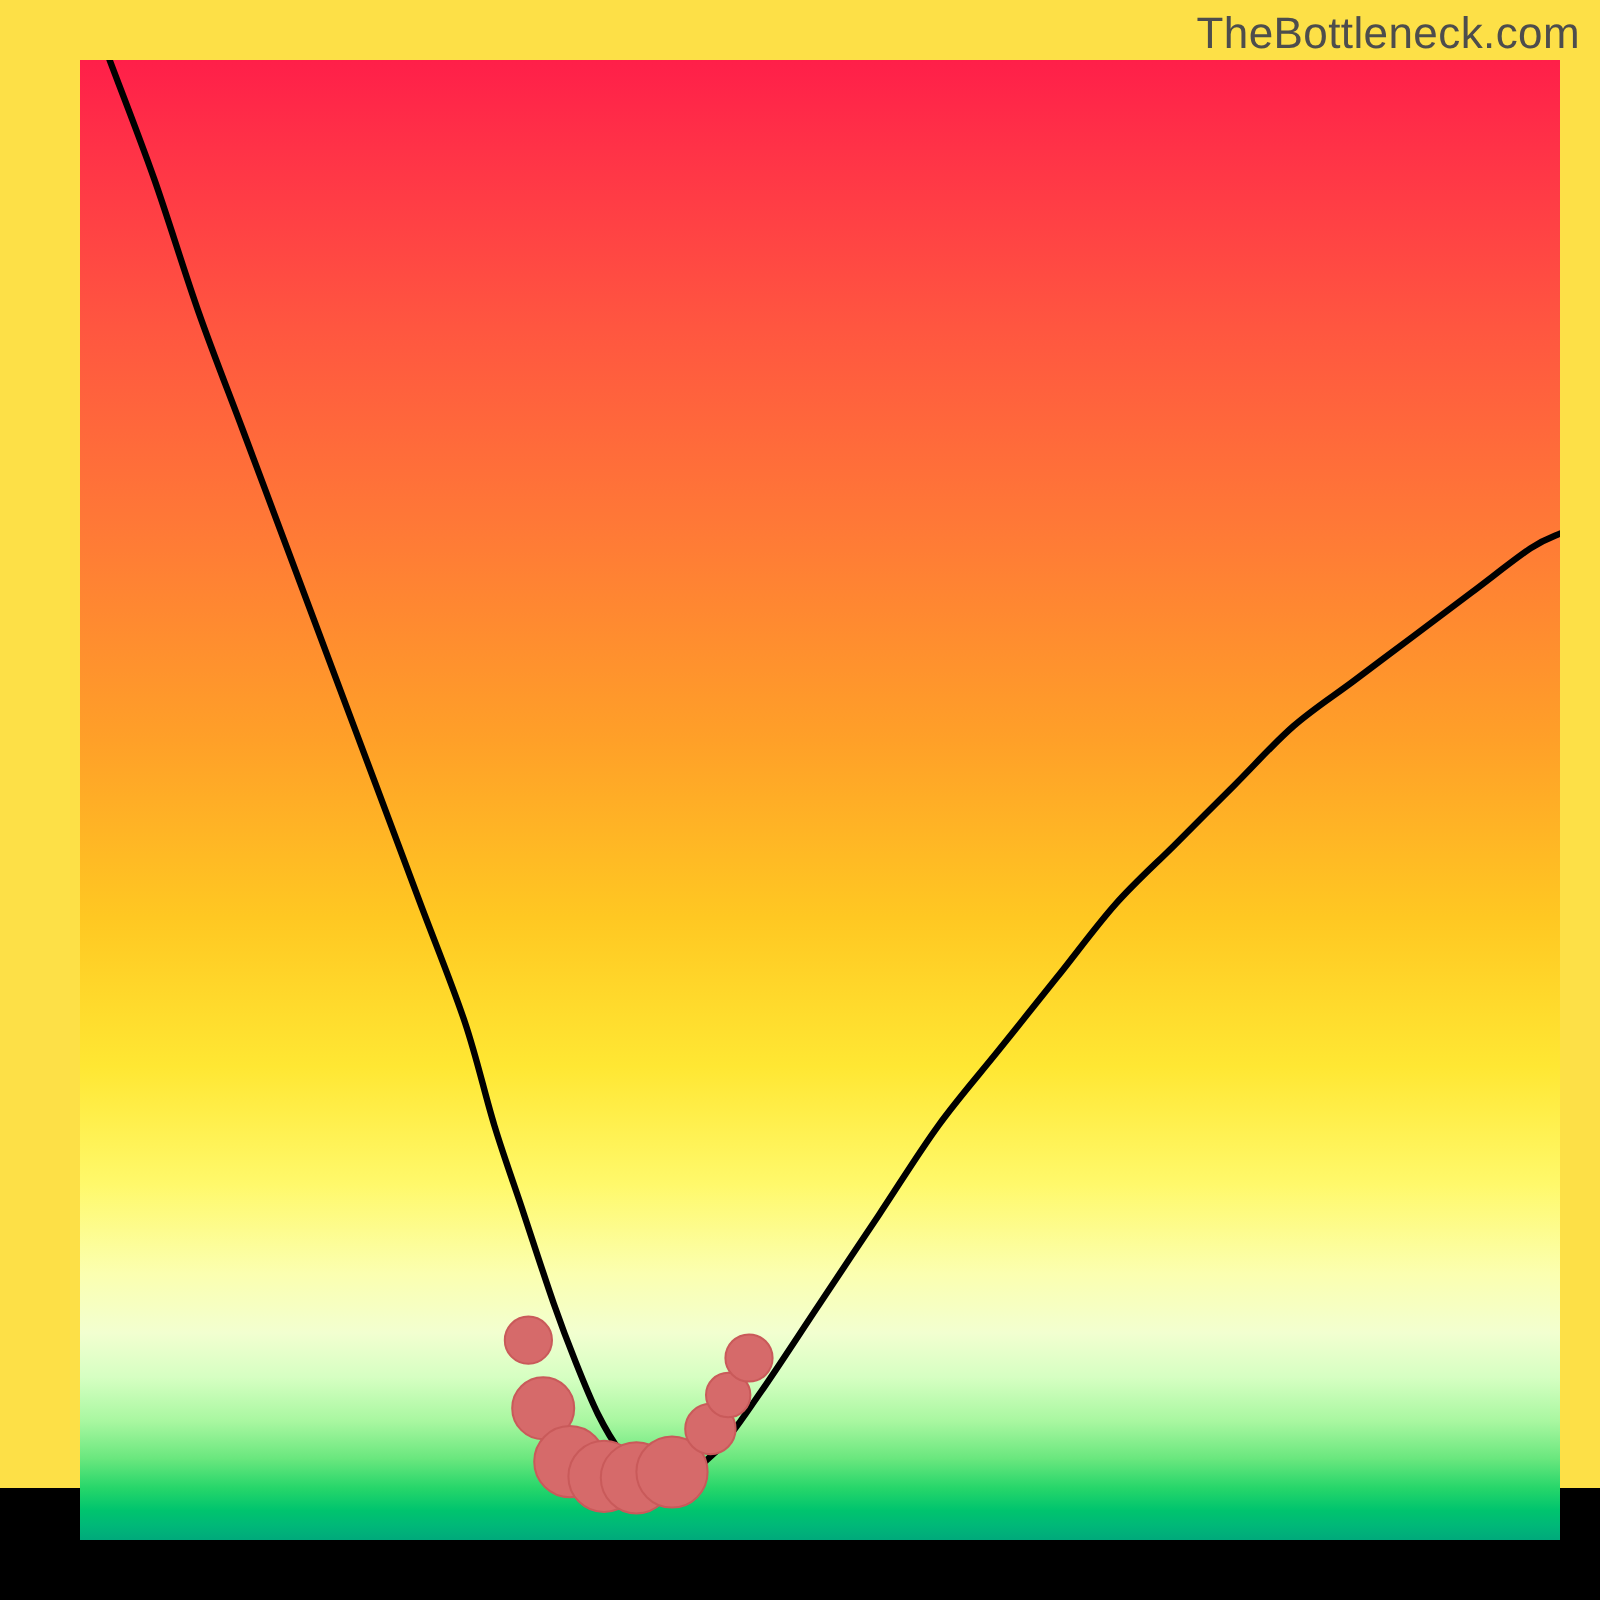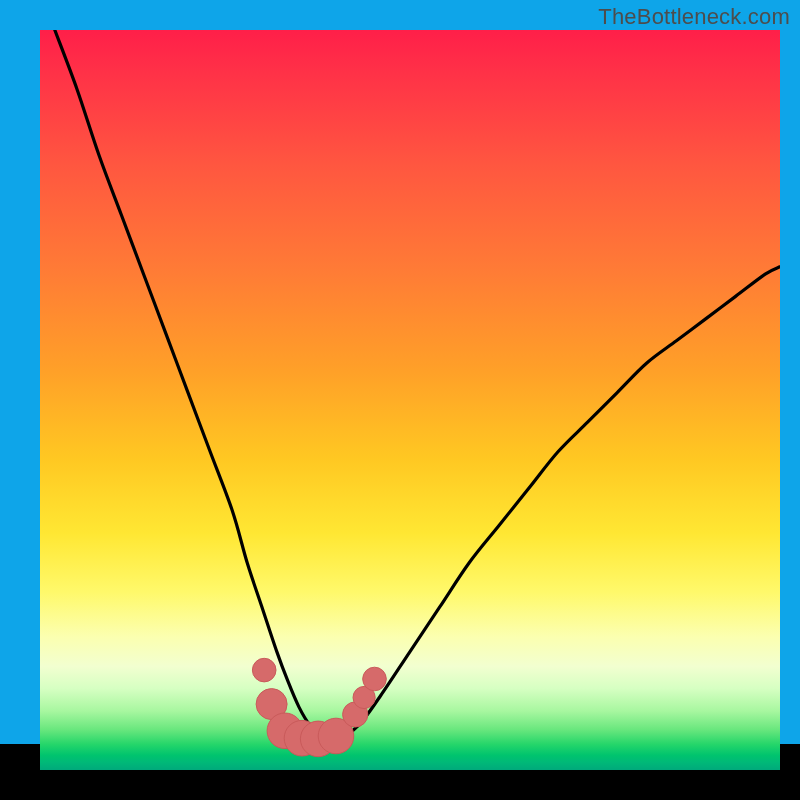--- a/index.html
+++ b/index.html
@@ -10,21 +10,21 @@
     background: #000;
     overflow: hidden;
     font-family: Arial, Helvetica, sans-serif;
   }
   .frame {
     position: absolute;
     left: 0;
     top: 0;
     width: 800px;
     height: 744px;
-    background: #0ea5e9;
+    background: #fde047;
   }
   .plot-area {
     position: absolute;
     left: 40px;
     top: 30px;
     width: 740px;
     height: 740px;
     
     background: linear-gradient(
       to bottom,

